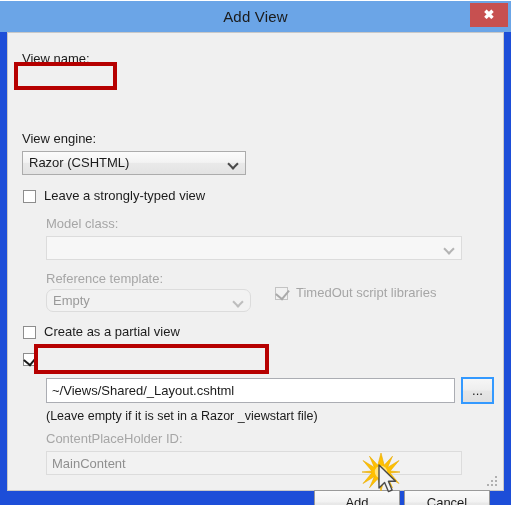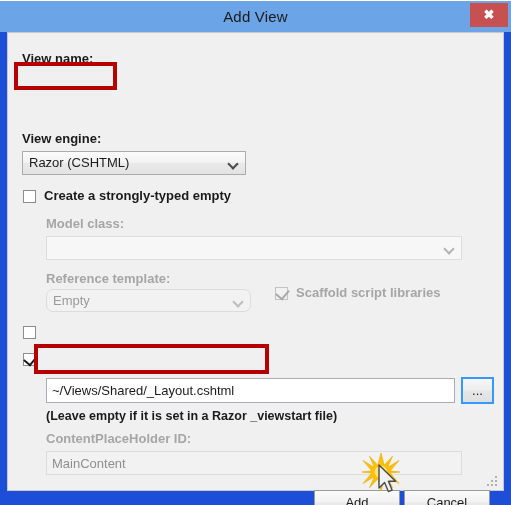--- a/index.html
+++ b/index.html
@@ -90,21 +90,20 @@
     background: #b0b0b0;
   }
 
   
   .lbl {
     position: absolute;
     font-size: 13px;
     color: #1b1b1b;
     white-space: nowrap;
     font-family: "Liberation Sans", sans-serif;
-    font-weight: bold;
   }
   .lbl.dis { color: #a6a6a6; }
 
   .txt {
     position: absolute;
     box-sizing: border-box;
     background: #ffffff;
     border: 1px solid #abadb3;
     font-size: 13px;
     color: #1b1b1b;
@@ -251,40 +250,41 @@
 
     <div class="lbl" style="left:14px; top:18px;">View name:</div>
 
     <div class="lbl" style="left:14px; top:98px;">View engine:</div>
     <div class="combo" style="left:14px; top:118px; width:224px; height:24px;">
       <span class="combo-text" style="line-height:22px;">Razor (CSHTML)</span>
       <span class="chev"></span>
     </div>
 
     <div class="cb" style="left:15px; top:157px;"></div>
-    <div class="lbl" style="left:36px; top:155px;">Create a strongly-typed empty</div>
+    <div class="lbl" style="left:36px; top:155px;">Leave a strongly-typed view</div>
 
     <div class="lbl dis" style="left:38px; top:183px;">Model class:</div>
     <div class="combo flat" style="left:38px; top:203px; width:416px; height:24px;">
       <span class="combo-text" style="line-height:22px; color:#8f8f8f;"></span>
       <span class="chev"></span>
     </div>
 
     <div class="lbl dis" style="left:38px; top:238px;">Reference template:</div>
     <div class="combo dis" style="left:38px; top:256px; width:205px; height:23px;border-radius:7px;">
       <span class="combo-text" style="line-height:21px;">Empty</span>
       <span class="chev"></span>
     </div>
 
     <div class="cb dis" style="left:267px; top:254px;">
       <span class="tick"></span>
     </div>
-    <div class="lbl dis" style="left:288px; top:252px;">Scaffold script libraries</div>
+    <div class="lbl dis" style="left:288px; top:252px;">TimedOut script libraries</div>
 
     <div class="cb" style="left:15px; top:293px;"></div>
+    <div class="lbl" style="left:36px; top:291px;">Create as a partial view</div>
 
     <div class="cb" style="left:15px; top:320px;">
       <span class="tick"></span>
     </div>
 
     <input class="txt" type="text" style="left: 38px; top: 345px; width: 409px; height: 25px;" value="~/Views/Shared/_Layout.cshtml">
     <button class="btn focus" style="left:453px; top:344px; width:33px; height:27px; line-height:23px;">...</button>
     <div class="lbl dis" style="left:38px; top:398px;">ContentPlaceHolder ID:</div>
 
     <div class="lbl" style="left:38px; top:376px; font-size:12.5px;">(Leave empty if it is set in a Razor _viewstart file)</div>

